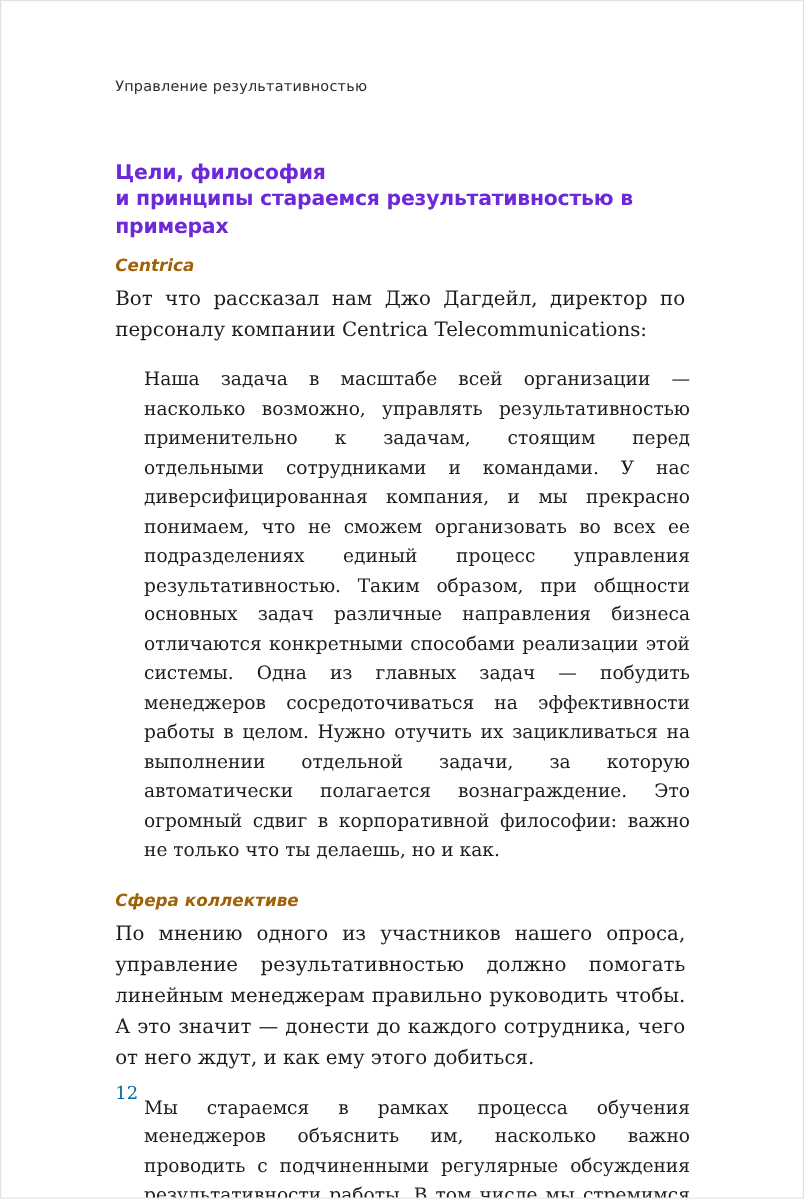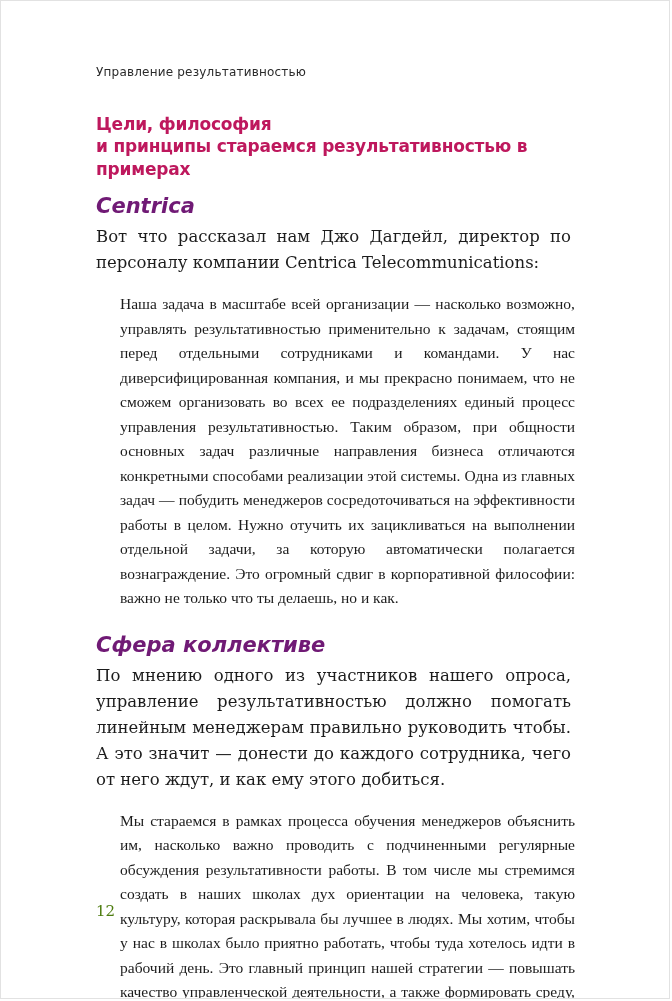--- a/index.html
+++ b/index.html
@@ -19,62 +19,61 @@
     overflow: hidden;
   }
   .inner {
     padding: 64px 94px 0 95px;
   }
   .running-header {
     font-family: "DejaVu Sans", "Liberation Sans", sans-serif;
     font-size: 12px;
     color: #2a2a2a;
     letter-spacing: 0.2px;
-    margin-bottom: 34px;
+    margin-bottom: 54px;
   }
   h1.main-heading {
     font-family: "DejaVu Sans", "Liberation Sans", sans-serif;
     font-weight: bold;
     font-size: 17px;
     line-height: 1.32;
     margin: 0 0 14px 0;
-    color: #be185d;
+    color: #6d28d9;
     letter-spacing: -0.2px;
   }
   h2.sub-heading {
     font-family: "DejaVu Sans", "Liberation Sans", sans-serif;
     font-weight: bold;
     font-style: italic;
-    font-size: 21px;
+    font-size: 14px;
     margin: 0 0 6px 0;
-    color: #701a75;
+    color: #a16207;
   }
   .para {
     font-size: 16.5px;
     line-height: 26px;
     text-align: justify;
     margin: 0 4px 8px 0;
   }
   .quote {
     font-size: 15.5px;
     line-height: 24.5px;
     text-align: justify;
     margin: 16px 0 22px 0;
     padding-left: 24px;
-    font-family: Liberation Serif, serif;
   }
   .section-gap {
     margin-top: 26px;
   }
   .page-number {
     position: absolute;
     left: 95px;
     bottom: 78px;
     font-size: 15px;
-    color: #4d7c0f;
+    color: #0369a1;
   }
 </style>
 </head>
 <body>
 
 <div class="page">
   <div class="inner">
 
     <div class="running-header">Управление результативностью</div>
 

